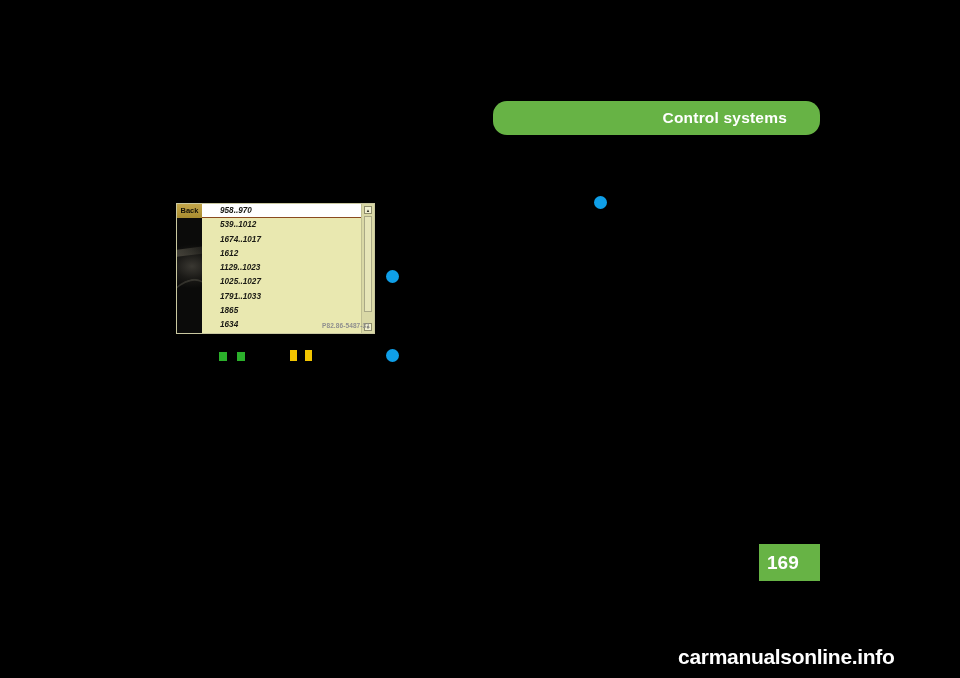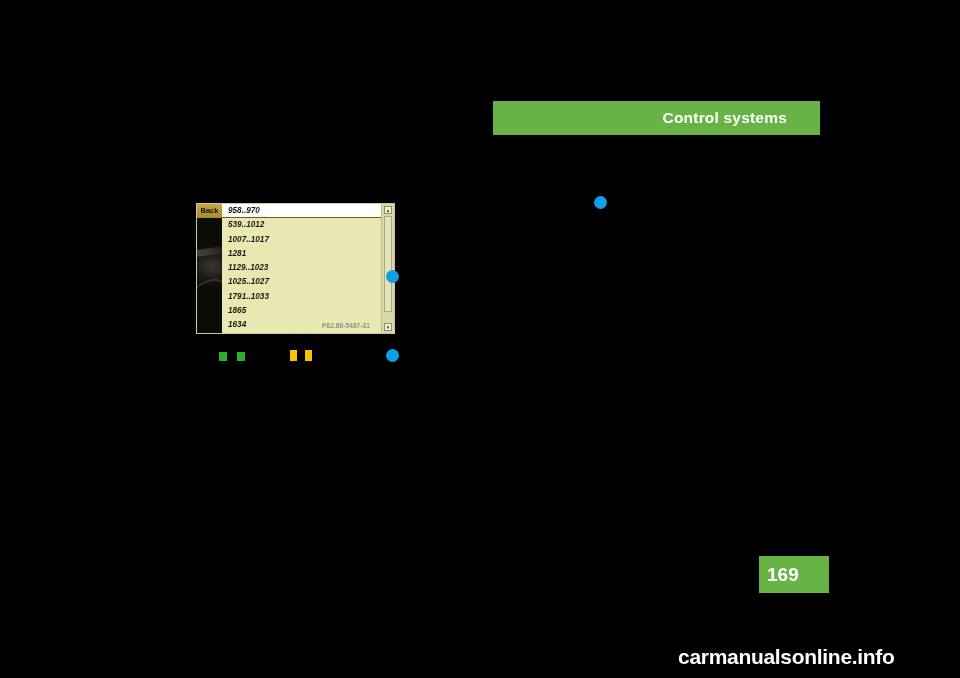--- a/index.html
+++ b/index.html
@@ -17,39 +17,40 @@
   }
 
   
   #chapter-header {
     position: absolute;
     left: 493px;
     top: 101px;
     width: 327px;
     height: 34px;
     background: #67b345;
+    border-radius: 14px;
   }
   #chapter-header-title {
     position: absolute;
     right: 33px;
     top: 0;
     line-height: 34px;
     font-size: 15.5px;
     font-weight: bold;
     color: #ffffff;
     letter-spacing: 0.2px;
     white-space: nowrap;
   }
 
   
   #page-number-block {
     position: absolute;
     left: 759px;
-    top: 556px;
-    width: 70px;
+    top: 544px;
+    width: 61px;
     height: 37px;
     background: #67b345;
   }
   #page-number-text {
     position: absolute;
     left: 8px;
     top: 0;
     line-height: 37px;
     font-size: 19px;
     font-weight: bold;
@@ -72,21 +73,20 @@
   #figure-screenshot {
     position: absolute;
     left: 176px;
     top: 203px;
     width: 199px;
     height: 131px;
     background: #e8e7ae;
     border: 1px solid #c9c8a0;
     box-sizing: border-box;
     overflow: hidden;
-    margin-left: 20px;
   }
   #figure-photo-strip {
     position: absolute;
     left: 0;
     top: 14px;
     width: 25px;
     bottom: 0;
     background:
       radial-gradient(ellipse 30px 22px at 60% 42%, #3a3832 0%, #1b1a17 55%, #0b0b0a 100%),
       linear-gradient(160deg, #101010 0%, #242320 45%, #0a0a0a 100%);
@@ -134,21 +134,21 @@
     position: absolute;
     left: 25px;
     top: 0;
     right: 13px;
     bottom: 0;
     background: #e9e8b0;
   }
   .figure-list-row {
     height: 14.3px;
     line-height: 14.3px;
-    padding-left: 6px;
+    padding-left: 18px;
     font-size: 8.2px;
     font-style: italic;
     font-weight: bold;
     color: #1a1a14;
     white-space: nowrap;
     box-sizing: border-box;
   }
   .figure-list-row.selected {
     background: #ffffff;
     border-bottom: 1px solid #8a4a1e;
@@ -242,22 +242,22 @@
 
 <div id="figure-screenshot">
 
   <div id="figure-photo-strip"></div>
 
   <div id="figure-back-button">Back</div>
 
   <div id="figure-list">
     <div class="figure-list-row selected">958..970</div>
     <div class="figure-list-row">539..1012</div>
-    <div class="figure-list-row">1007..1017</div>
-    <div class="figure-list-row">1281</div>
+    <div class="figure-list-row">1674..1017</div>
+    <div class="figure-list-row">1612</div>
     <div class="figure-list-row">1129..1023</div>
     <div class="figure-list-row">1025..1027</div>
     <div class="figure-list-row">1791..1033</div>
     <div class="figure-list-row">1865</div>
     <div class="figure-list-row">1634</div>
   </div>
 
   <div id="figure-scrollbar">
     <div class="figure-scroll-arrow" id="figure-scroll-arrow-up">▴</div>
     <div id="figure-scroll-thumb"></div>

